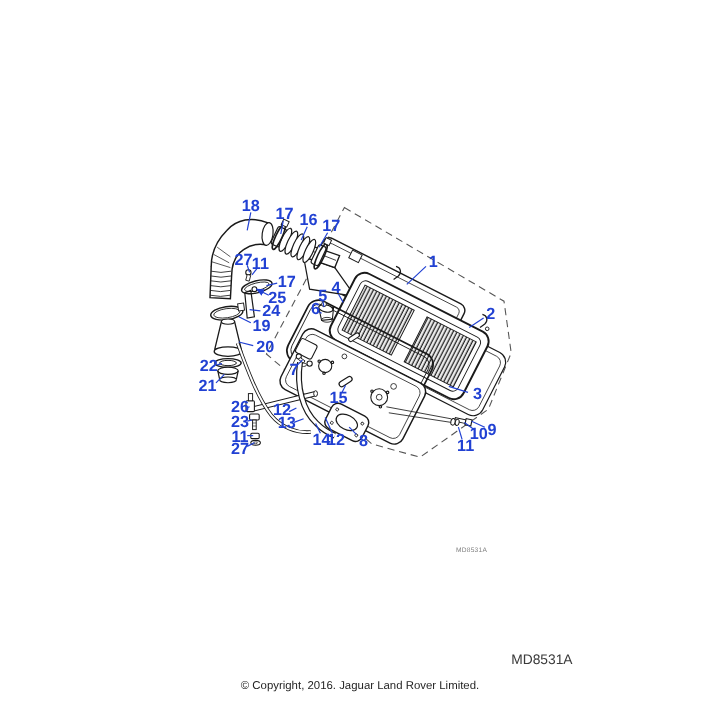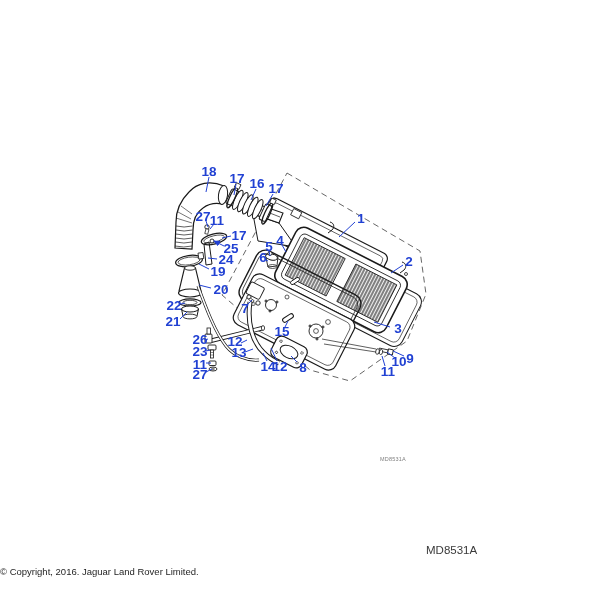--- a/index.html
+++ b/index.html
@@ -4,21 +4,21 @@
 <style>
   html,body{margin:0;padding:0;background:#fff;}
   .canvas{position:relative;width:600px;height:600px;background:#fff;overflow:hidden;
           font-family:"Liberation Sans",sans-serif;}
   svg{position:absolute;left:0;top:0;}
   .callout-text{font-family:"Liberation Sans",sans-serif;font-weight:bold;font-size:13.5px;}
   .micro-code{position:absolute;left:380px;top:456px;font-size:5.5px;color:#808080;
               letter-spacing:.2px;font-family:"Liberation Sans",sans-serif;}
   .doc-code{position:absolute;left:426px;top:544px;font-size:11.5px;color:#3a3a3a;
             font-family:"Liberation Sans",sans-serif;}
-  .footer{position:absolute;left:0;top:566px;width:600px;text-align:left;
+  .footer{position:absolute;left:0;top:566px;width:600px;text-align:center;
           font-size:9.5px;color:#1f1f1f;font-family:"Liberation Sans",sans-serif;}
 </style>
 </head>
 <body>
 
 <div class="canvas">
 
 <svg width="600" height="600" viewBox="0 0 600 600">
   <defs>
     <pattern id="pleats" width="3" height="6" patternUnits="userSpaceOnUse">

